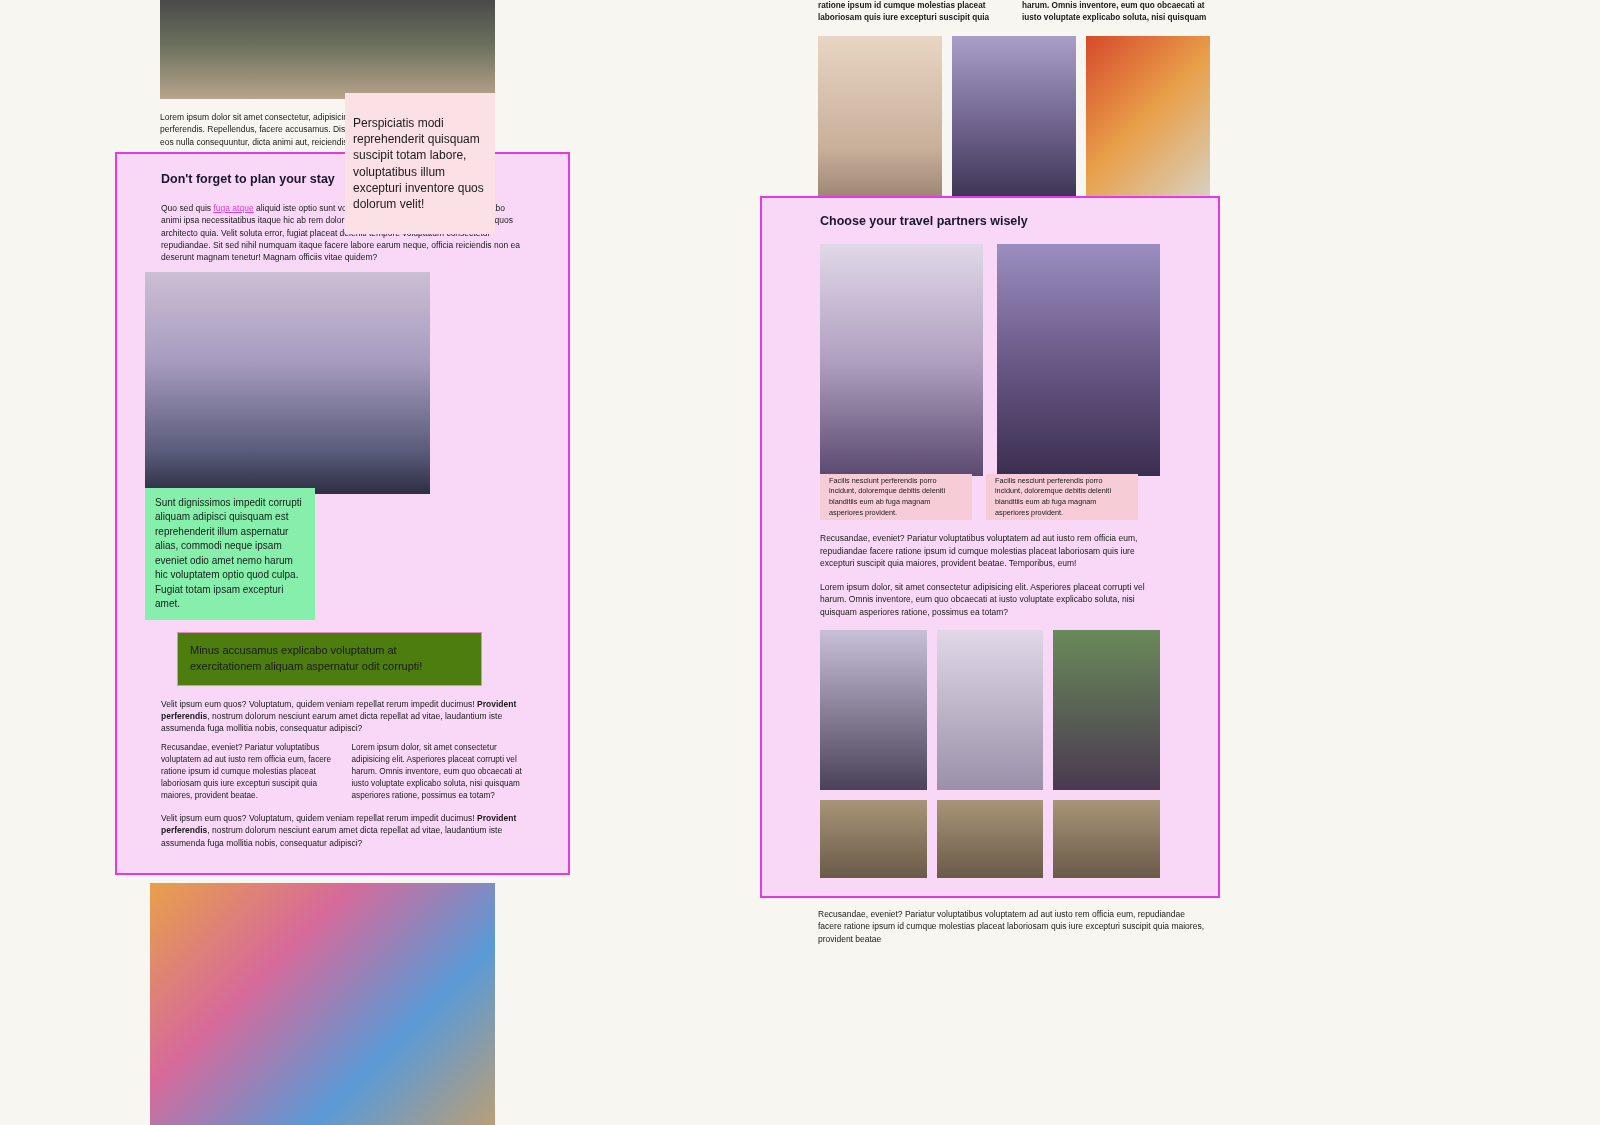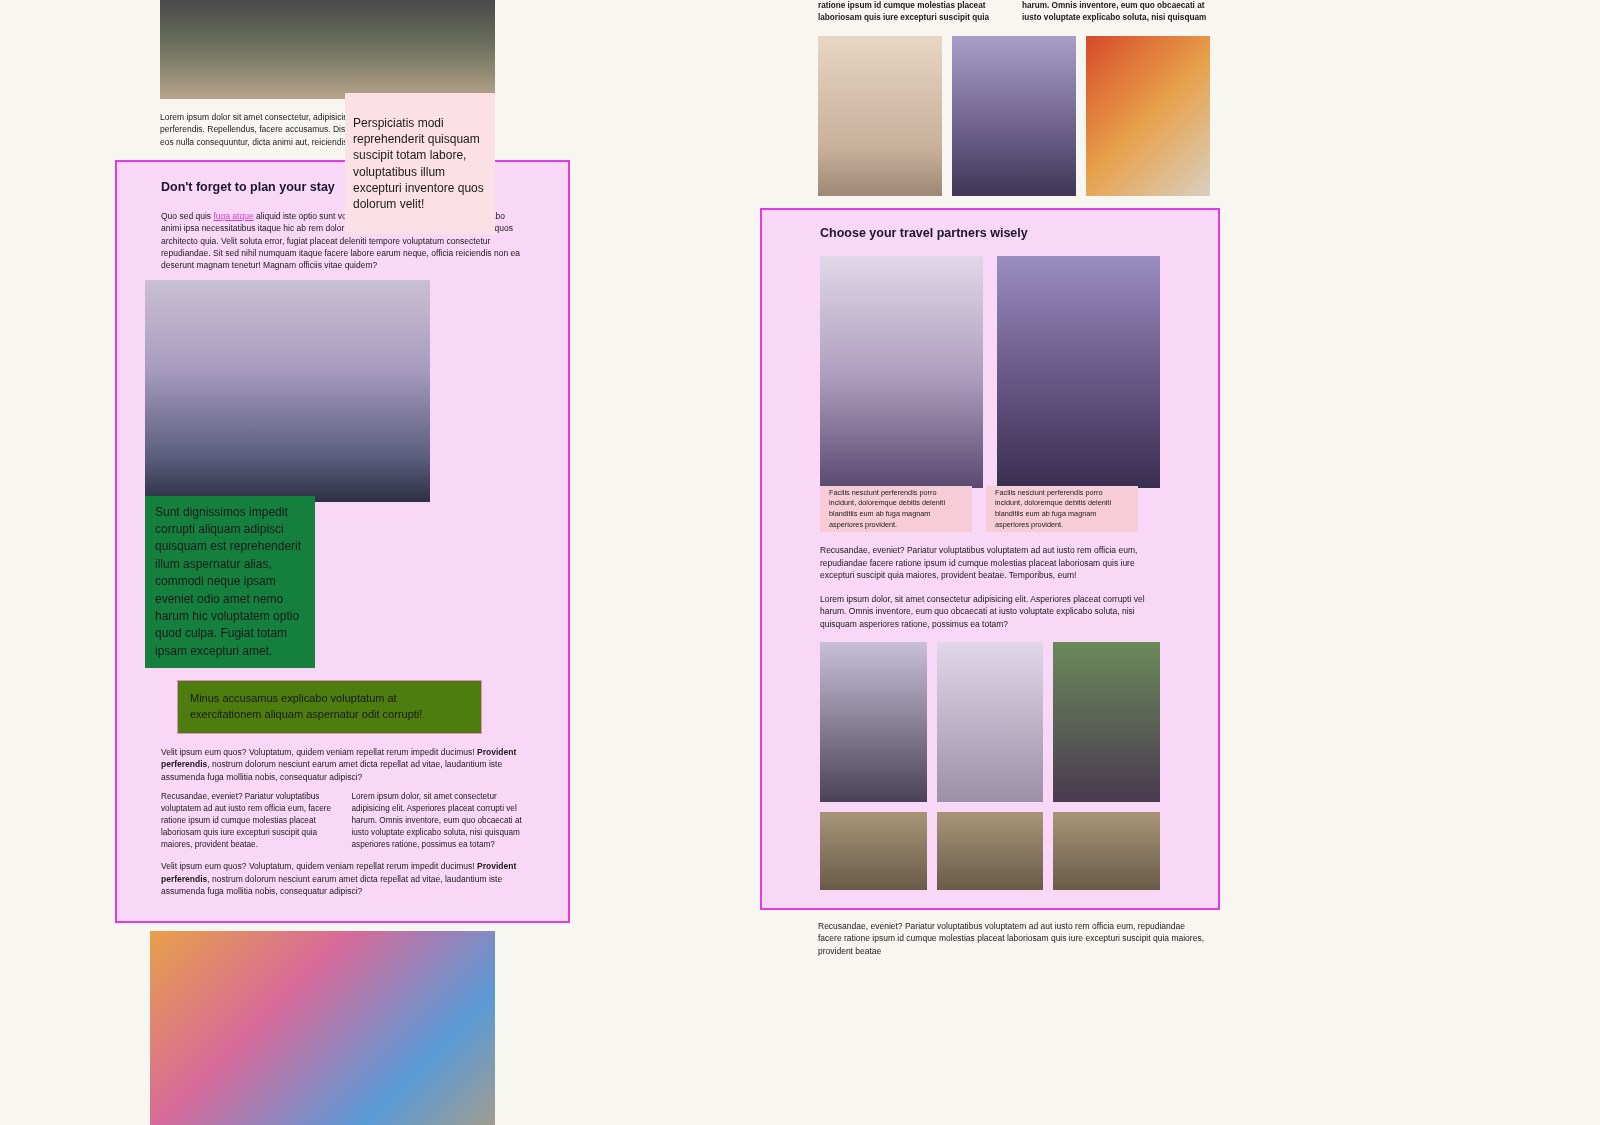--- a/index.html
+++ b/index.html
@@ -28,54 +28,53 @@
   .left-top { position: relative; padding-left: 160px; padding-right: 195px; }
   .left-hero { height: 99px; background: linear-gradient(180deg,#4a4a4a 0%,#6b705c 45%,#b8a48b 100%); }
   .left-intro { font-size: 8.5px; margin-top: 12px; max-width: 335px; }
   .left-pink-note {
     position: absolute; right:195px; top: 93px;
     width: 150px; background:#fbe1e6; padding:22px 8px; font-size:12px; line-height:1.35;
   }
 
   
   .hl {
-    margin-top: 12px;
+    margin-top: 4px;
     border: 2px solid #e23be6;
     background: #f8d8f6;
     padding: 16px 44px 16px 44px;
     margin-left: 115px;
     margin-right: 120px;
   }
   .hl h2 { font-size: 12.5px; font-weight: 700; margin-bottom: 14px; color:#1a1530; }
   .hl p { font-size: 8.5px; margin-bottom: 8px; }
   .hl a { color:#d63fcf; text-decoration: underline; }
   .hl-hero { height: 222px; margin-left:-16px; width: calc(100% - 78px);
     background: linear-gradient(180deg,#cbbfd4 0%,#a79cbf 40%,#5b5d7d 80%,#2d2f44 100%);
     position: relative; margin-top: 4px;}
-  .hl-caption { background:#15803d; padding:8px 10px; font-size:12px; width: 170px; margin-left:-16px; margin-top:-6px; position:relative; }
+  .hl-caption { background:#86efac; padding:8px 10px; font-size:10px; width: 170px; margin-left:-16px; margin-top:-6px; position:relative; }
   .hl-quote { border:1px solid #e58abf; background:#4d7c0f; padding:10px 12px; font-size:11px; margin:12px 0 12px 16px; width: 305px;}
   .hl-cols { display:flex; gap:18px; margin-top:8px; }
   .hl-cols > div { flex:1; font-size:8.2px; }
   .hl b { font-weight:700; }
 
   .left-bottom { margin-top: 8px; margin-left: 150px; margin-right: 195px; }
   .left-bottom .img { height: 330px; background: linear-gradient(135deg,#e8a04a 0%,#d66a9a 30%,#5a9ad6 60%,#e8a04a 100%); }
 
   
   .r-pre { margin-left: 58px; margin-right: 10px; }
   .r-pre .two { display:flex; gap:16px; font-size:8.2px; }
   .r-pre .two > div { flex:1;font-weight:bold; }
   .r-imgrow { margin: 12px 10px 0 58px; display:flex; gap:10px; }
   .r-imgrow .img { height: 160px; }
   .ri1 { background: linear-gradient(180deg,#e8d5c3 0%,#c8b09a 70%,#9e8875 100%); }
   .ri2 { background: linear-gradient(180deg,#a89ec8 0%,#6b5f88 60%,#3e3656 100%); }
   .ri3 { background: linear-gradient(135deg,#d64a2a 0%,#e8a04a 50%,#d8d0c0 100%); }
 
   .hl2 {
-    margin-top: 12px;
     border: 2px solid #e23be6;
     background: #f8d8f6;
     padding: 14px 58px 18px 58px;
     margin-left: 0;
     margin-right: 0;
   }
   .hl2 h2 { font-size: 12.5px; font-weight:700; margin-bottom: 14px; color:#1a1530; }
   .hl2-imgs { display:flex; gap:14px; }
   .hl2-imgs .img { height: 232px; }
   .hli1 { background: linear-gradient(180deg,#e0d8e8 0%,#b0a0c0 50%,#5a4a70 100%); }

